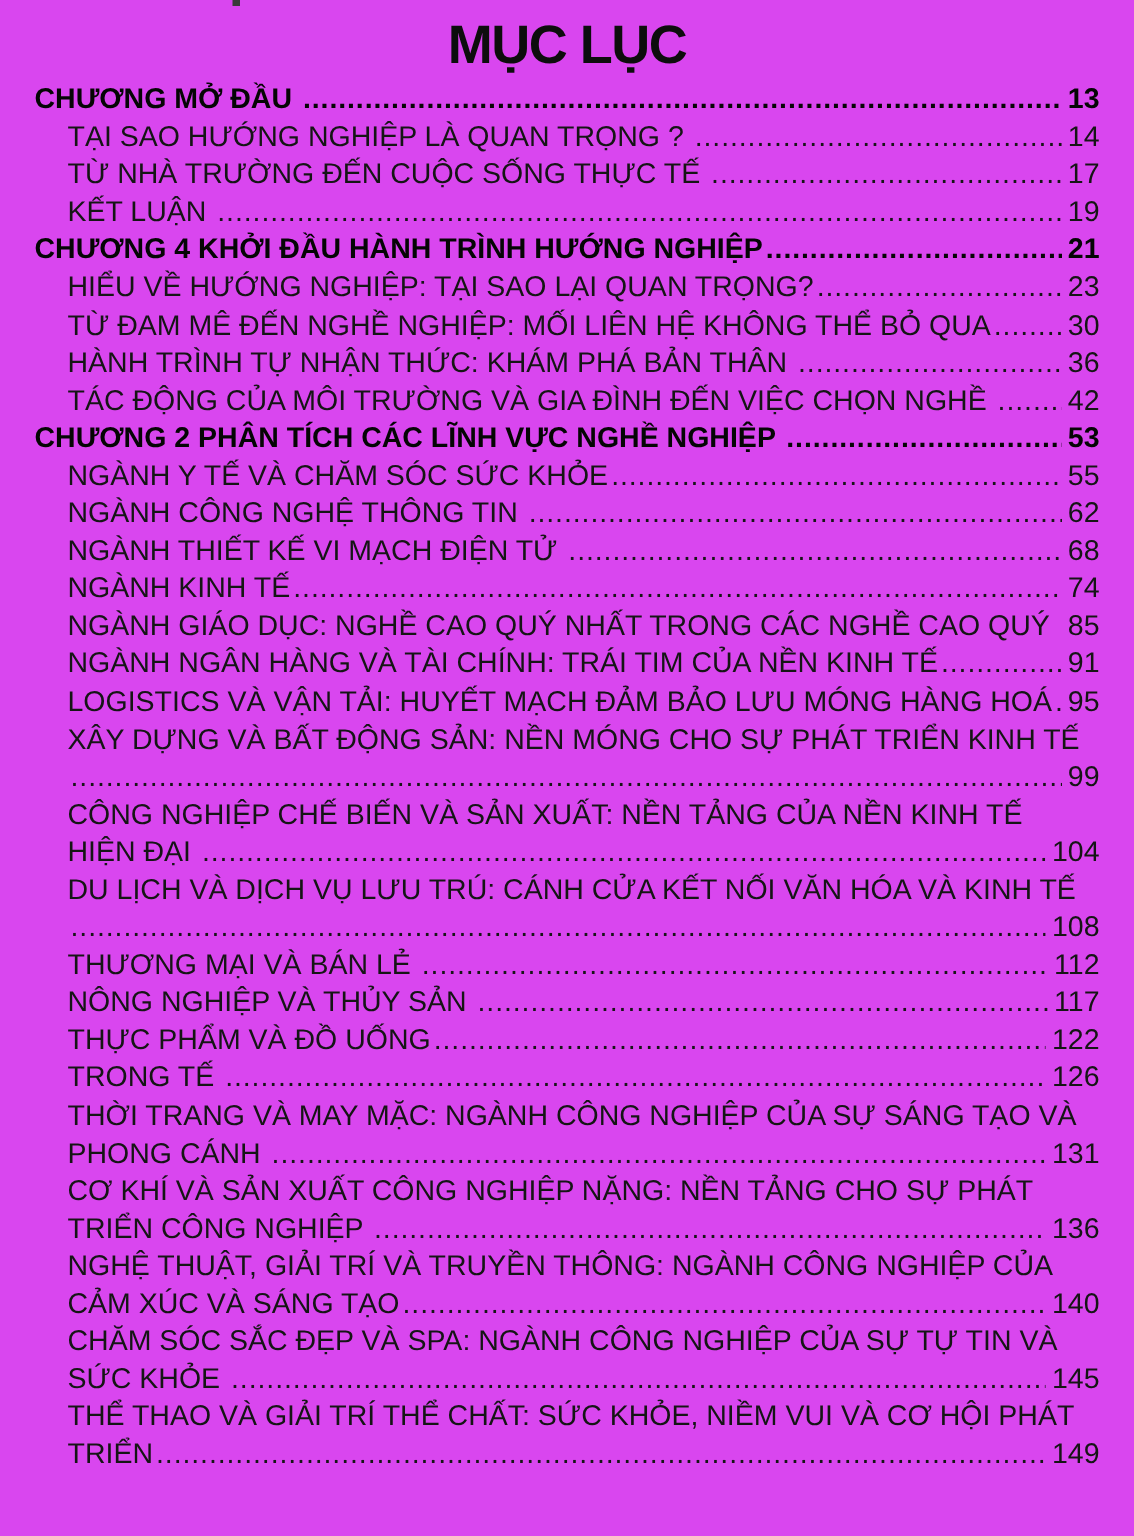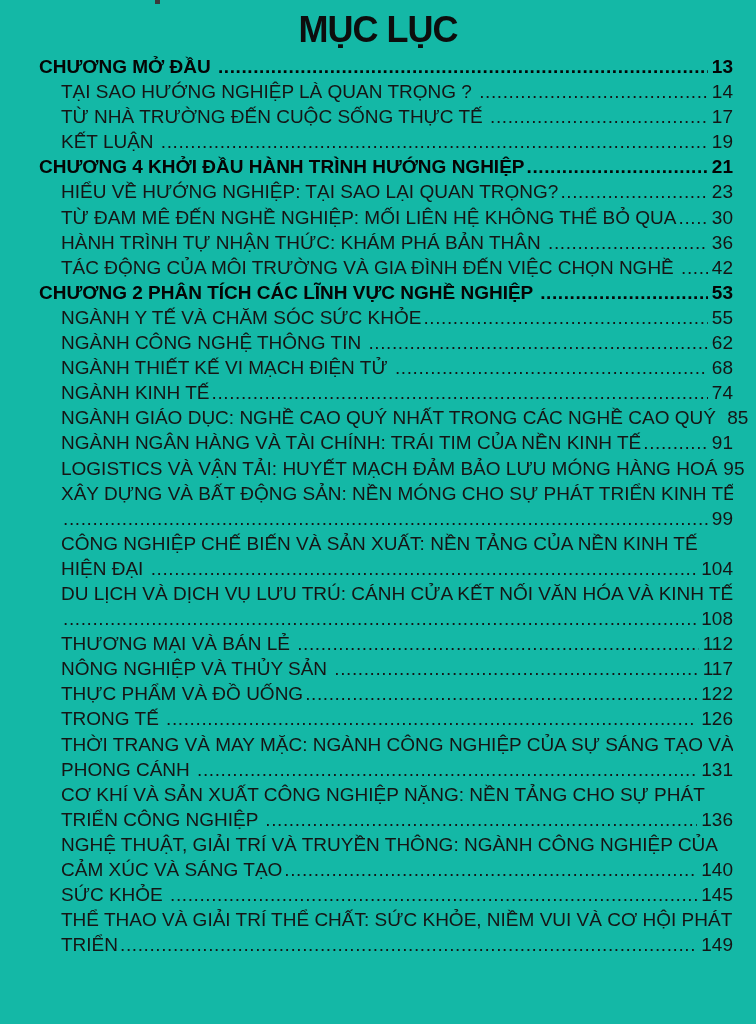--- a/index.html
+++ b/index.html
@@ -1,21 +1,21 @@
 <!DOCTYPE html>
 <html><head>
 <meta charset="utf-8">
 <style>
   html, body { margin: 0; padding: 0; background: #ffffff; }
   .page {
     position: relative;
     width: 756px;
     height: 1024px;
     margin: 0 auto;
-    background: #14b8a6;
+    background: #d946ef;
     color: #151515;
     font-family: "Liberation Sans", "DejaVu Sans", sans-serif;
     box-sizing: border-box;
     padding: 8px 23px 0 23px;
     overflow: hidden;
   }
   .scan-artifact {
     position: absolute;
     left: 155px; top: 0;
     width: 5px; height: 4px;
@@ -26,21 +26,20 @@
     font-size: 36px;
     line-height: 44px;
     font-weight: 700;
     letter-spacing: -1px;
     text-align: center;
     color: #0d0d0d;
   }
   .toc {
     font-size: 19px;
     line-height: 25.1px;
-    margin-left: 16px;
   }
   .entry { display: block; }
   .entry.lvl1 { margin-left: 22px; }
   .entry.bold { font-weight: 700; color: #050505; }
   .pre-line { white-space: pre; overflow: hidden; }
   .last-line { display: flex; align-items: baseline; }
   .label { flex: 0 0 auto; white-space: pre; }
   .leader {
     flex: 1 1 auto;
     overflow: hidden;
@@ -274,20 +273,21 @@
   <div class="entry lvl1">
     <div class="pre-line">NGHỆ THUẬT, GIẢI TRÍ VÀ TRUYỀN THÔNG: NGÀNH CÔNG NGHIỆP CỦA</div>
         <div class="last-line">
       <span class="label">CẢM XÚC VÀ SÁNG TẠO</span>
       <span class="leader">................................................................................................................................................................................................................................................................................................................................................................................................................</span>
       <span class="pagenum">140</span>
     </div>
   </div>
 
   <div class="entry lvl1">
+    <div class="pre-line">CHĂM SÓC SẮC ĐẸP VÀ SPA: NGÀNH CÔNG NGHIỆP CỦA SỰ TỰ TIN VÀ</div>
         <div class="last-line">
       <span class="label">SỨC KHỎE </span>
       <span class="leader">................................................................................................................................................................................................................................................................................................................................................................................................................</span>
       <span class="pagenum">145</span>
     </div>
   </div>
 
   <div class="entry lvl1">
     <div class="pre-line">THỂ THAO VÀ GIẢI TRÍ THỂ CHẤT: SỨC KHỎE, NIỀM VUI VÀ CƠ HỘI PHÁT</div>
         <div class="last-line">

